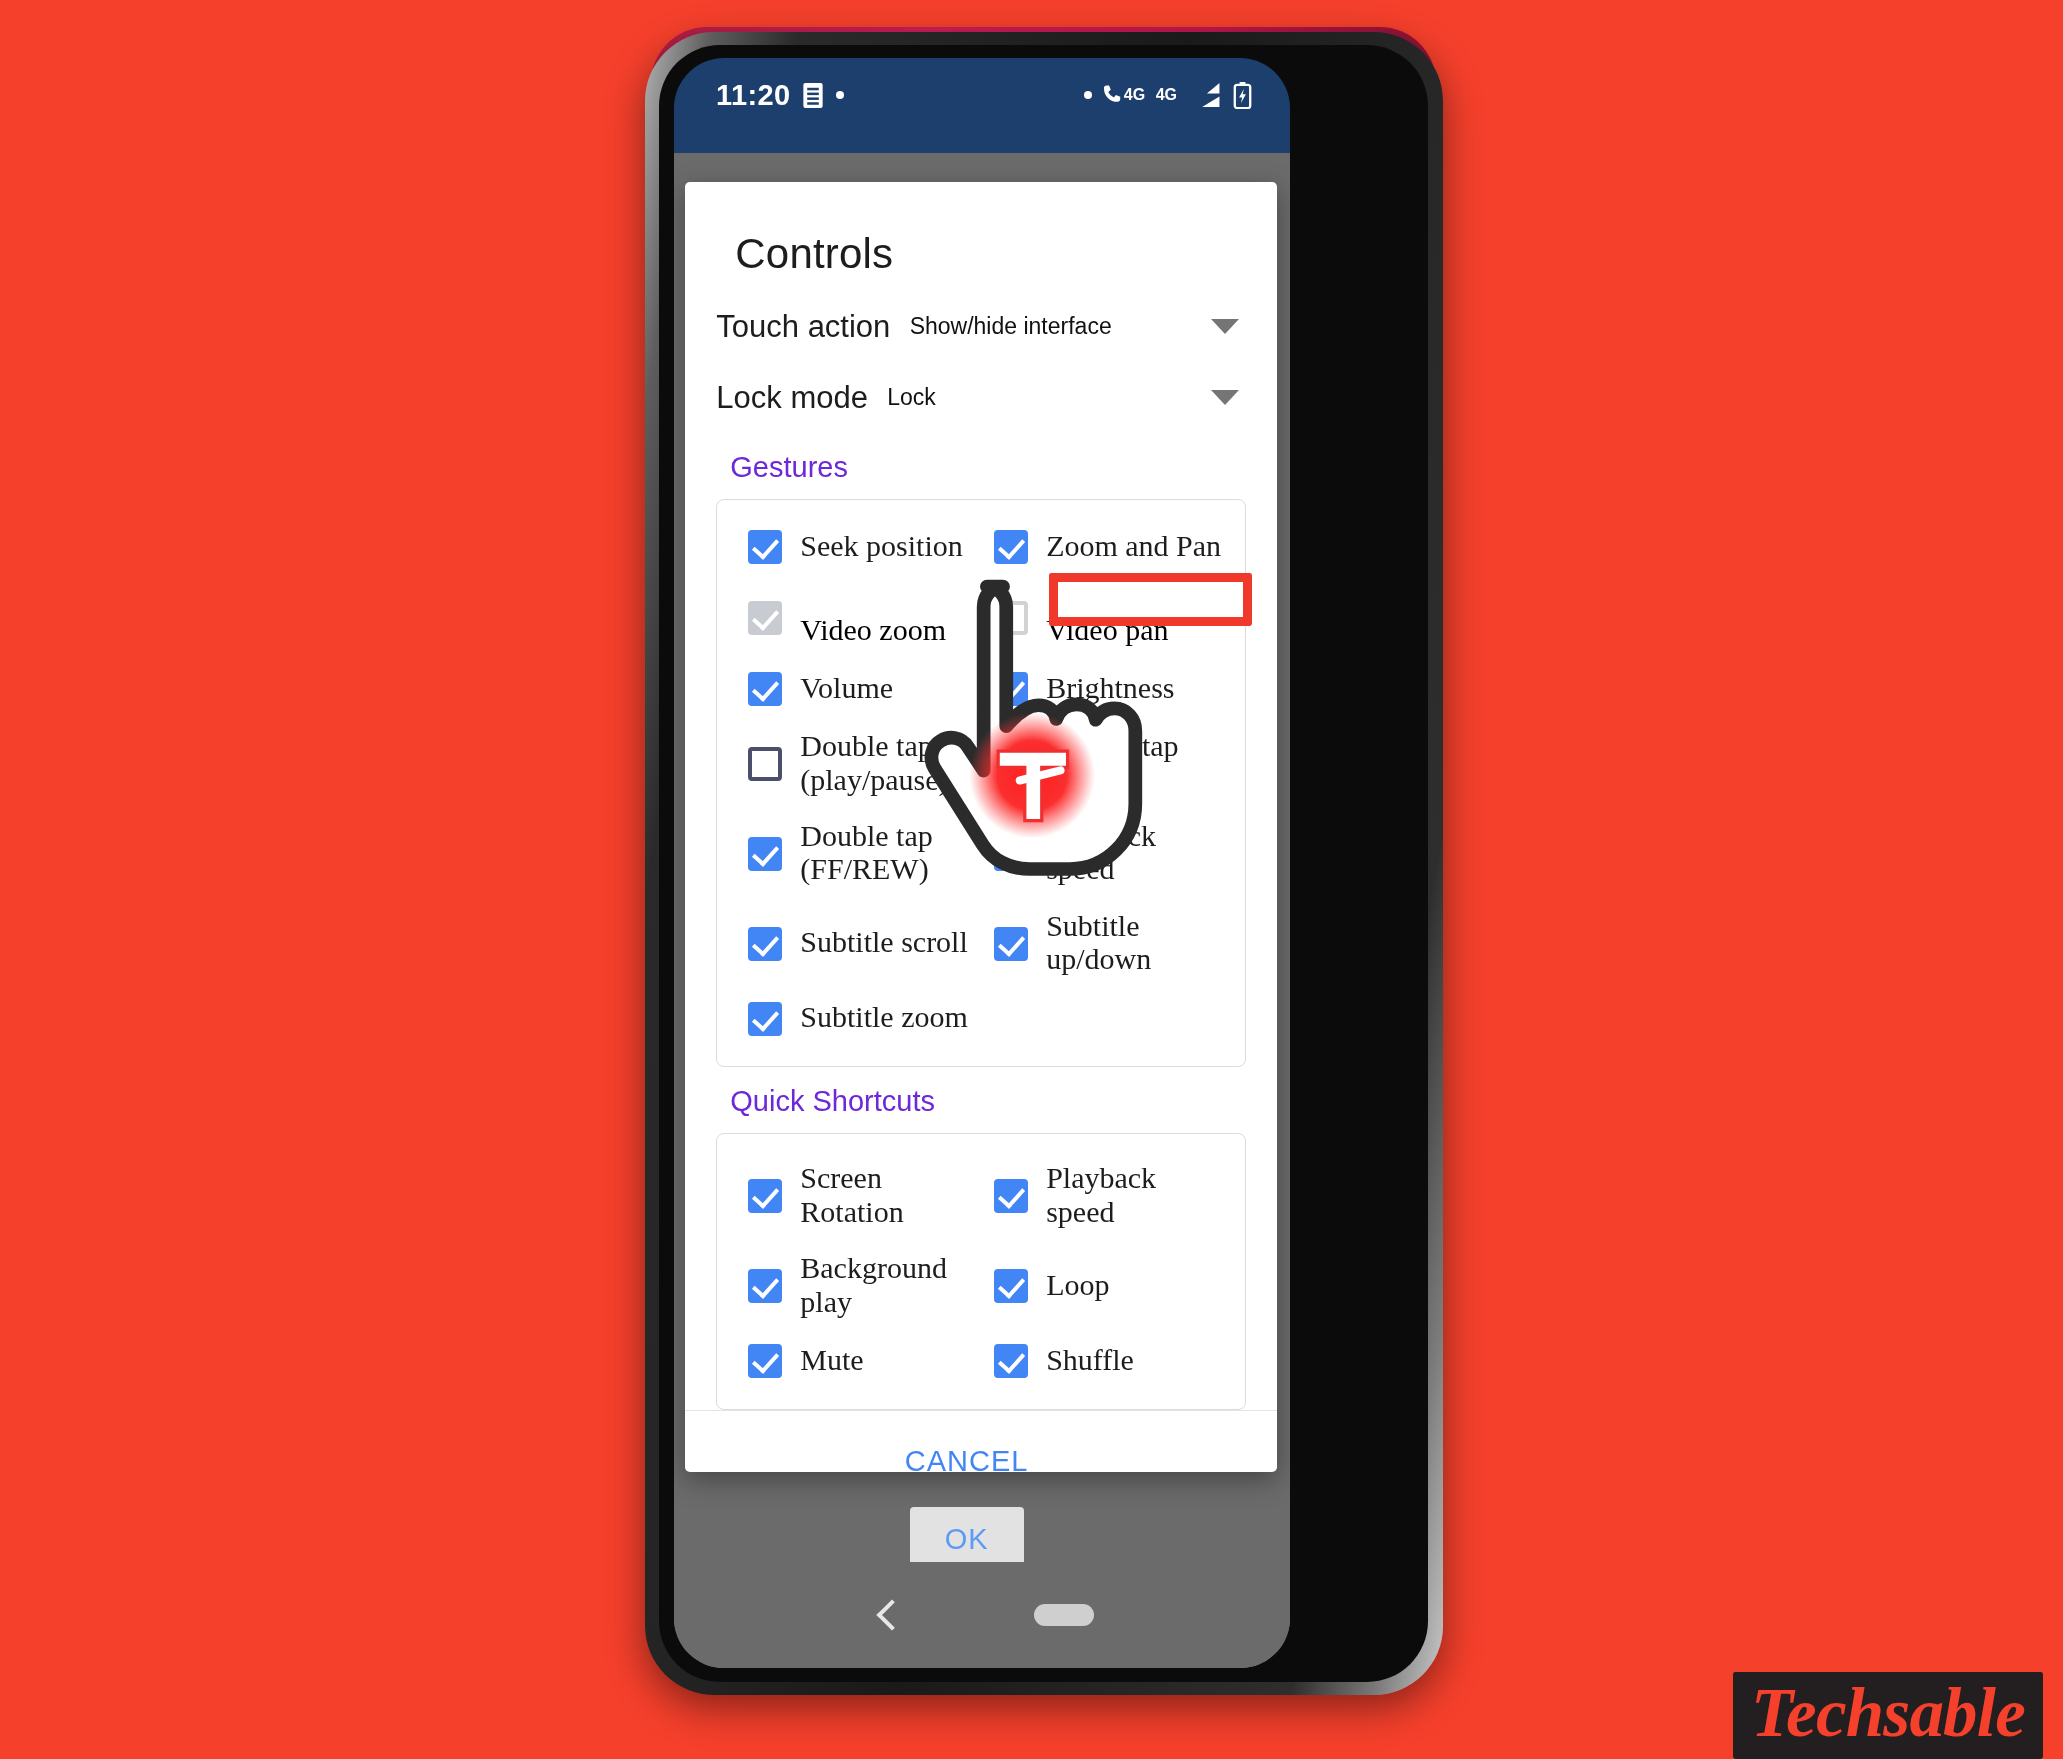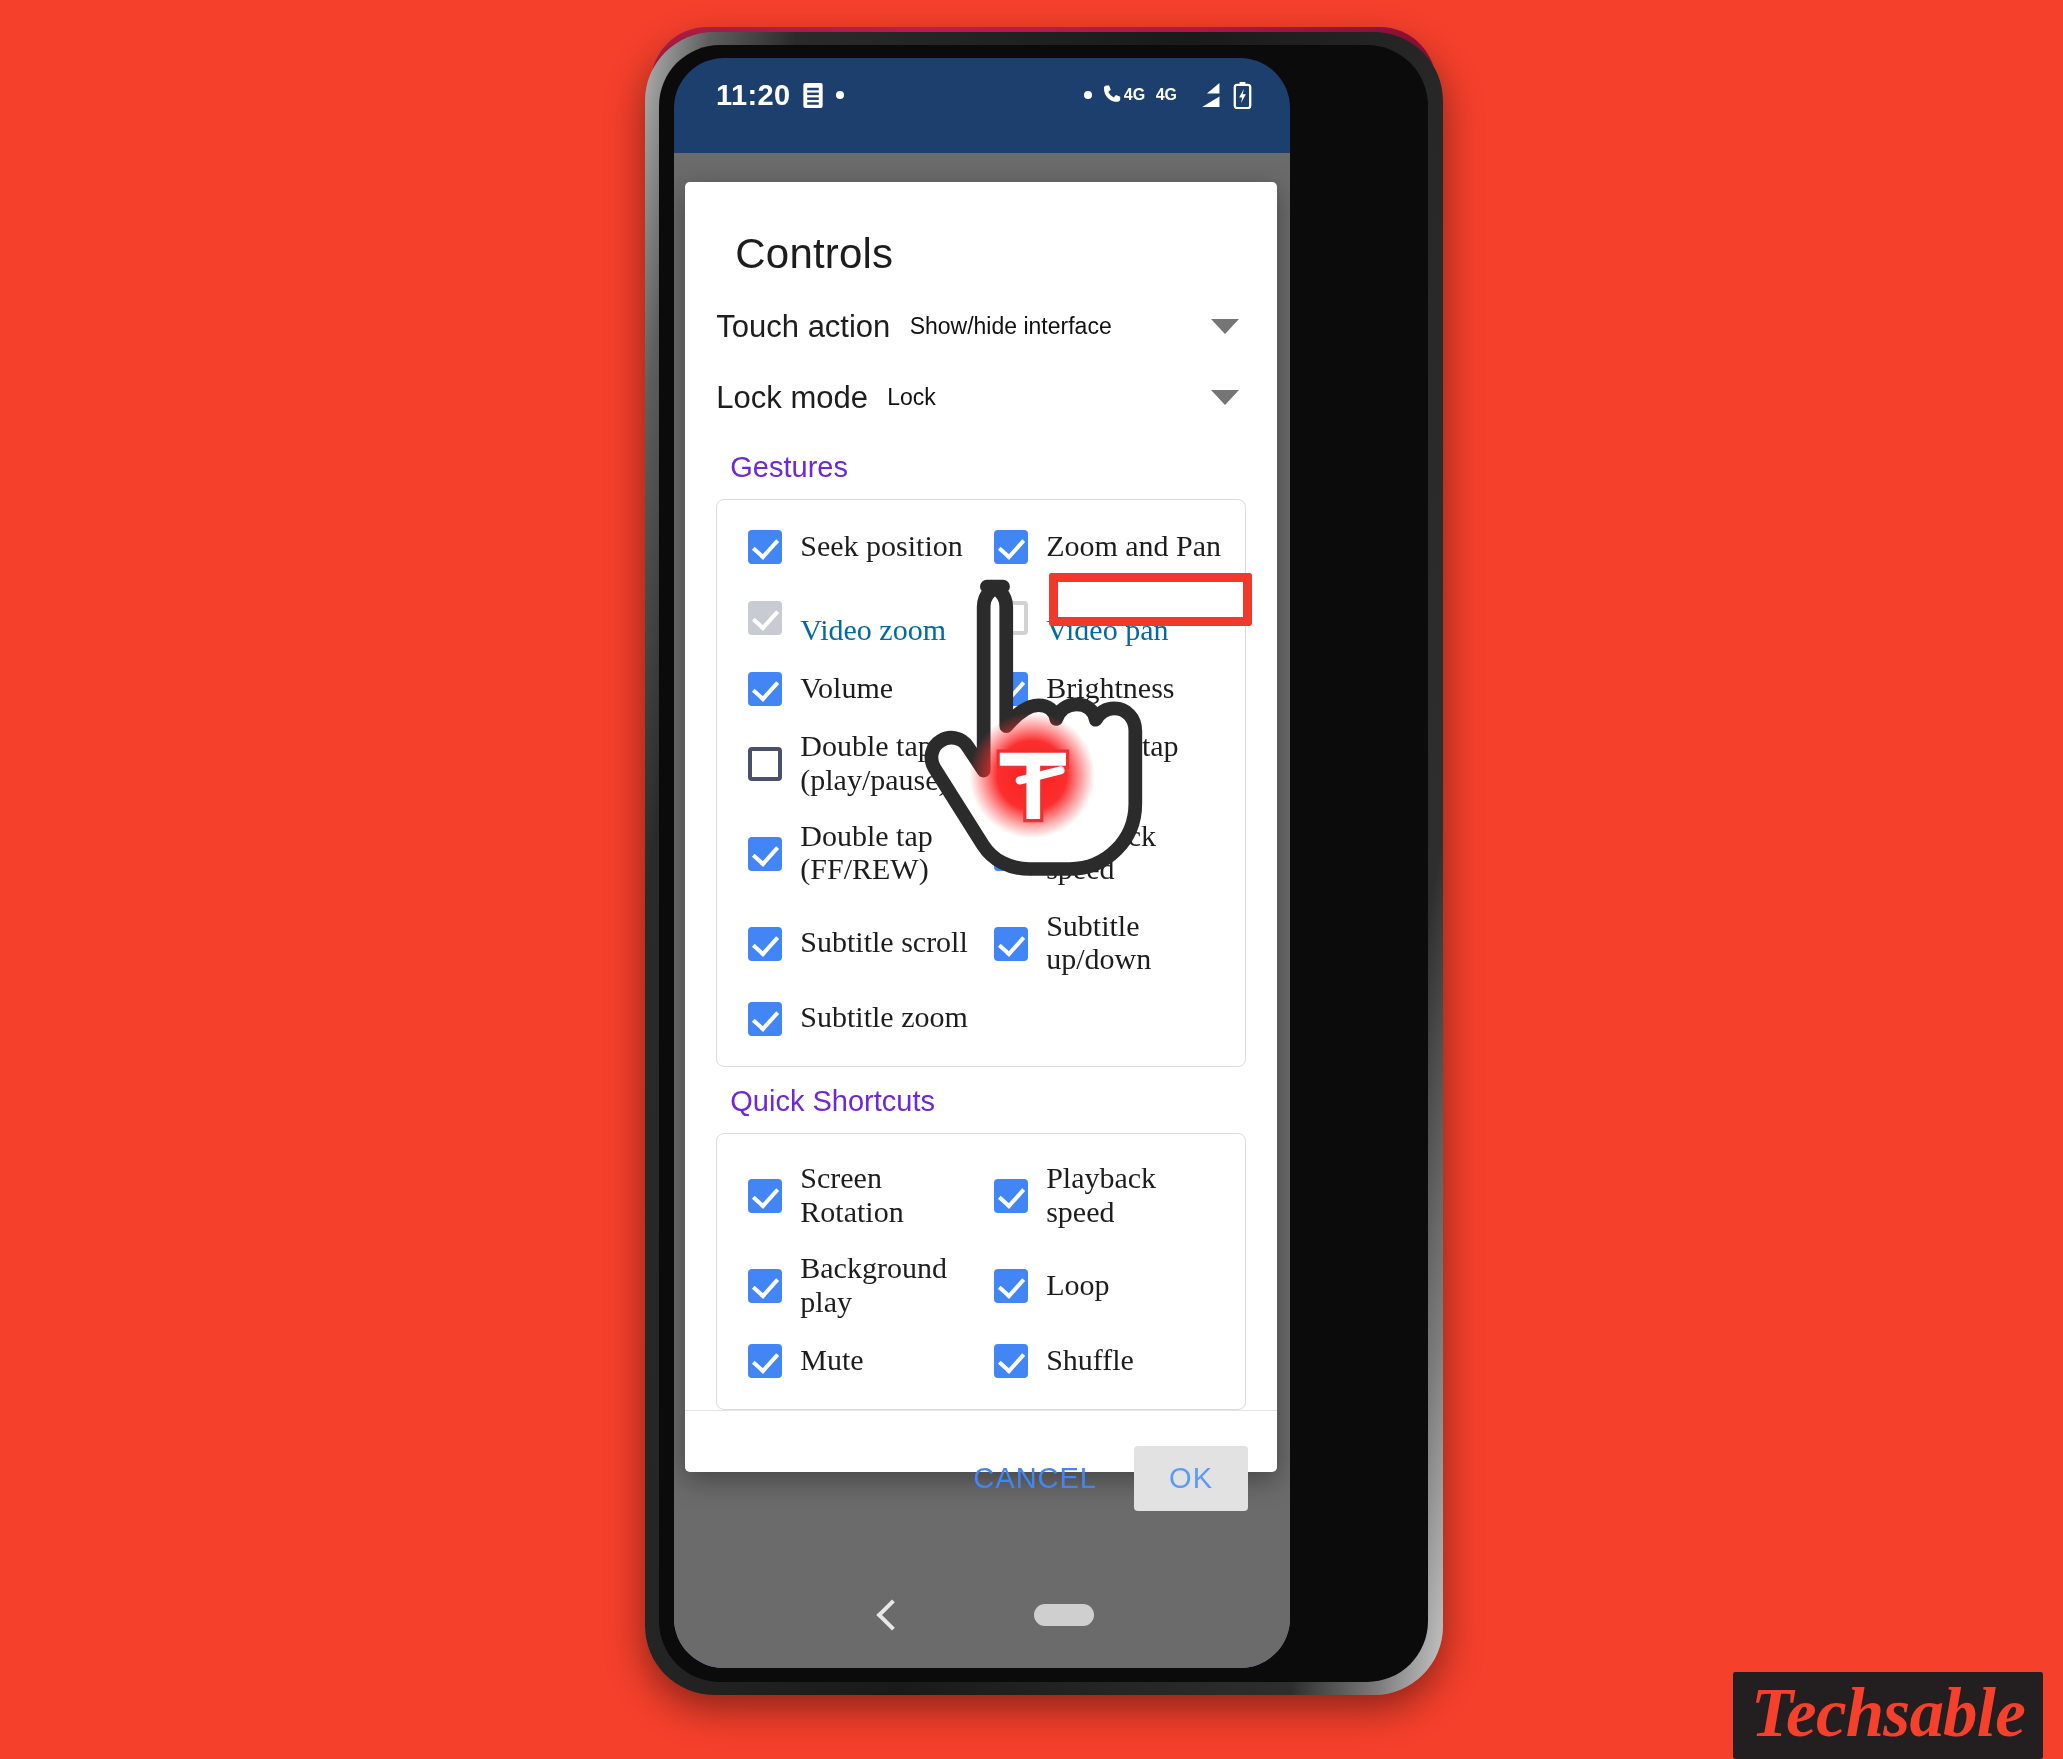--- a/index.html
+++ b/index.html
@@ -152,37 +152,37 @@
   .cb.disabled-checked { background: #c9cbd3; }
   .cb.disabled-checked::after {
     content:""; position:absolute; left:9.7px; top:4px;
     width: 11.3px; height: 20px;
     border-right: 4.8px solid #fff; border-bottom: 4.8px solid #fff;
     transform: rotate(42deg);
   }
   .cb.unchecked { background: #fff; border: 4px solid #4a4f6b; }
   .cb.unchecked-light { background: #fff; border: 4px solid #d2d2d2; }
   .cb-label { font-size: 30px; color: #1d1d1d; line-height: 1.12; }
-  .cb-label.muted { color: #0369a1; margin-top: 26px; }
+  .cb-label.muted { color: #000000; margin-top: 26px; }
 
   
   #highlight-zoom-pan {
     position: absolute; left: 364px; top: 391px;
     width: 203px; height: 53px;
     border: 9px solid #F0392A;
     border-radius: 2.4px;
     z-index: 20; pointer-events: none;
   }
 
   
   #dialog-actions {
     margin-top: auto;
     border-top: 1.6px solid #e4e4e4;
     display: flex; align-items: center; justify-content: flex-end;
-    gap: 14.5px; padding: 35px 29px 21px 0;
+    gap: 14.5px; padding: 20px 29px 21px 0; flex-direction: column;
   }
   #cancel-button {
     background: none; border: none; cursor: pointer;
     color: #4285F4; font-size: 29px; letter-spacing: 1px;
     padding: 14.5px 22.6px; font-family: inherit;
   }
   #ok-button {
     background: #e2e2e2; border: none; cursor: pointer;
     color: #5b9bf5; font-size: 29px; letter-spacing: 1px;
     padding: 16px 35px; border-radius: 4px; font-family: inherit;

